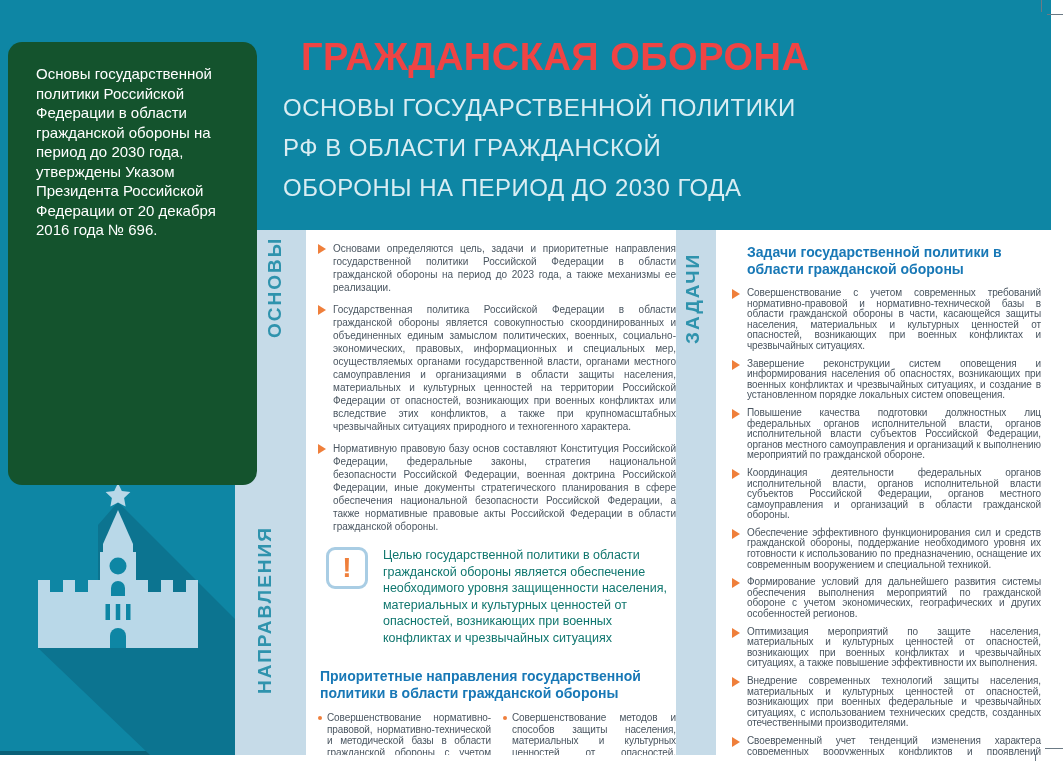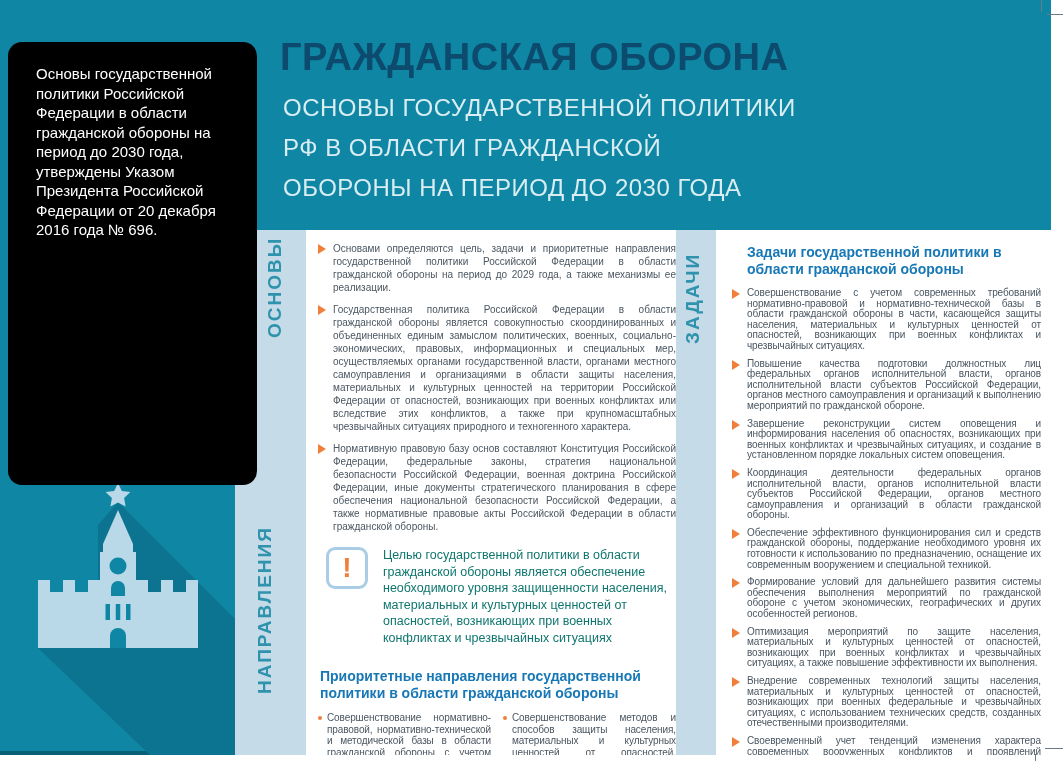--- a/index.html
+++ b/index.html
@@ -9,26 +9,26 @@
 
   
   .header-band   { position:absolute; left:0; top:0; width:1051px; height:230px; background:#0e86a4; }
   .sidebar       { position:absolute; left:0; top:0; width:235px; height:755px; background:#0e86a4; }
   .strip-left    { position:absolute; left:235px; top:230px; width:71px; height:525px; background:#c6dbe8; }
   .strip-right   { position:absolute; left:676px; top:230px; width:40px; height:525px; background:#c6dbe8; }
   .sidebar-bottom-edge { position:absolute; left:0; top:751px; width:235px; height:4px; background:#0a6077; }
 
   
   .decree-box { position:absolute; left:8px; top:42px; width:249px; height:443px;
-                background:#000000; border-radius:14px; z-index:5; }
+                background:#14532d; border-radius:14px; z-index:5; }
   .decree-text { position:absolute; left:28px; top:22px; width:202px;
                  color:#ffffff; font-size:15px; line-height:19.5px; }
 
   
-  .header-title { position:absolute; left:280px; top:36px; color:#0c4a6e;
+  .header-title { position:absolute; left:301px; top:36px; color:#ef4444;
                   font-size:38px; font-weight:bold; letter-spacing:.5px; z-index:6; }
   .header-sub   { position:absolute; left:283px; top:88px; color:#d9edf3;
                   font-size:24px; line-height:40px; letter-spacing:.5px; z-index:6; }
 
   
   .vlabel { position:absolute; transform:rotate(-90deg); transform-origin:left top;
             color:#2f93ad; font-size:19px; font-weight:bold; letter-spacing:2px; white-space:nowrap; z-index:7; }
   .vlabel.osnovy       { left:264px; top:338px; }
   .vlabel.napravleniya { left:254px; top:694px; }
   .vlabel.zadachi      { left:682px; top:344px; }
@@ -127,21 +127,21 @@
   </div>
 
   <div class="vlabel osnovy">ОСНОВЫ</div>
   <div class="vlabel napravleniya">НАПРАВЛЕНИЯ</div>
   <div class="vlabel zadachi">ЗАДАЧИ</div>
 
   <div class="col-left">
 
     <div class="item-row">
       <span class="arrow-bullet"></span>
-      <p class="body-text">Основами определяются цель, задачи и приоритетные направления государственной политики Российской Федерации в области гражданской обороны на период до 2029 года, а также механизмы ее реализации.</p>
+      <p class="body-text">Основами определяются цель, задачи и приоритетные направления государственной политики Российской Федерации в области гражданской обороны на период до 2023 года, а также механизмы ее реализации.</p>
     </div>
     <div class="item-row">
       <span class="arrow-bullet"></span>
       <p class="body-text">Государственная политика Российской Федерации в области гражданской обороны является совокупностью скоординированных и объединенных единым замыслом политических, военных, социально-экономических, правовых, информационных и специальных мер, осуществляемых органами государственной власти, органами местного самоуправления и организациями в области защиты населения, материальных и культурных ценностей на территории Российской Федерации от опасностей, возникающих при военных конфликтах или вследствие этих конфликтов, а также при крупномасштабных чрезвычайных ситуациях природного и техногенного характера.</p>
     </div>
     <div class="item-row">
       <span class="arrow-bullet"></span>
       <p class="body-text">Нормативную правовую базу основ составляют Конституция Российской Федерации, федеральные законы, стратегия национальной безопасности Российской Федерации, военная доктрина Российской Федерации, иные документы стратегического планирования в сфере обеспечения национальной безопасности Российской Федерации, а также нормативные правовые акты Российской Федерации в области гражданской обороны.</p>
     </div>
 
@@ -172,25 +172,25 @@
 
   <div class="col-right">
     <h2 class="section-heading">Задачи государственной политики в области гражданской обороны</h2>
 
     <div class="item-row">
       <span class="arrow-bullet"></span>
       <p class="body-text">Совершенствование с учетом современных требований нормативно-правовой и нормативно-технической базы в области гражданской обороны в части, касающейся защиты населения, материальных и культурных ценностей от опасностей, возникающих при военных конфликтах и чрезвычайных ситуациях.</p>
     </div>
     <div class="item-row">
       <span class="arrow-bullet"></span>
+      <p class="body-text">Завершение реконструкции систем оповещения и информирования населения об опасностях, возникающих при военных конфликтах и чрезвычайных ситуациях, и создание в установленном порядке локальных систем оповещения.</p>
+    </div>
+    <div class="item-row">
+      <span class="arrow-bullet"></span>
       <p class="body-text">Повышение качества подготовки должностных лиц федеральных органов исполнительной власти, органов исполнительной власти субъектов Российской Федерации, органов местного самоуправления и организаций к выполнению мероприятий по гражданской обороне.</p>
-    </div>
-    <div class="item-row">
-      <span class="arrow-bullet"></span>
-      <p class="body-text">Завершение реконструкции систем оповещения и информирования населения об опасностях, возникающих при военных конфликтах и чрезвычайных ситуациях, и создание в установленном порядке локальных систем оповещения.</p>
     </div>
     <div class="item-row">
       <span class="arrow-bullet"></span>
       <p class="body-text">Координация деятельности федеральных органов исполнительной власти, органов исполнительной власти субъектов Российской Федерации, органов местного самоуправления и организаций в области гражданской обороны.</p>
     </div>
     <div class="item-row">
       <span class="arrow-bullet"></span>
       <p class="body-text">Обеспечение эффективного функционирования сил и средств гражданской обороны, поддержание необходимого уровня их готовности к использованию по предназначению, оснащение их современным вооружением и специальной техникой.</p>
     </div>
     <div class="item-row">

